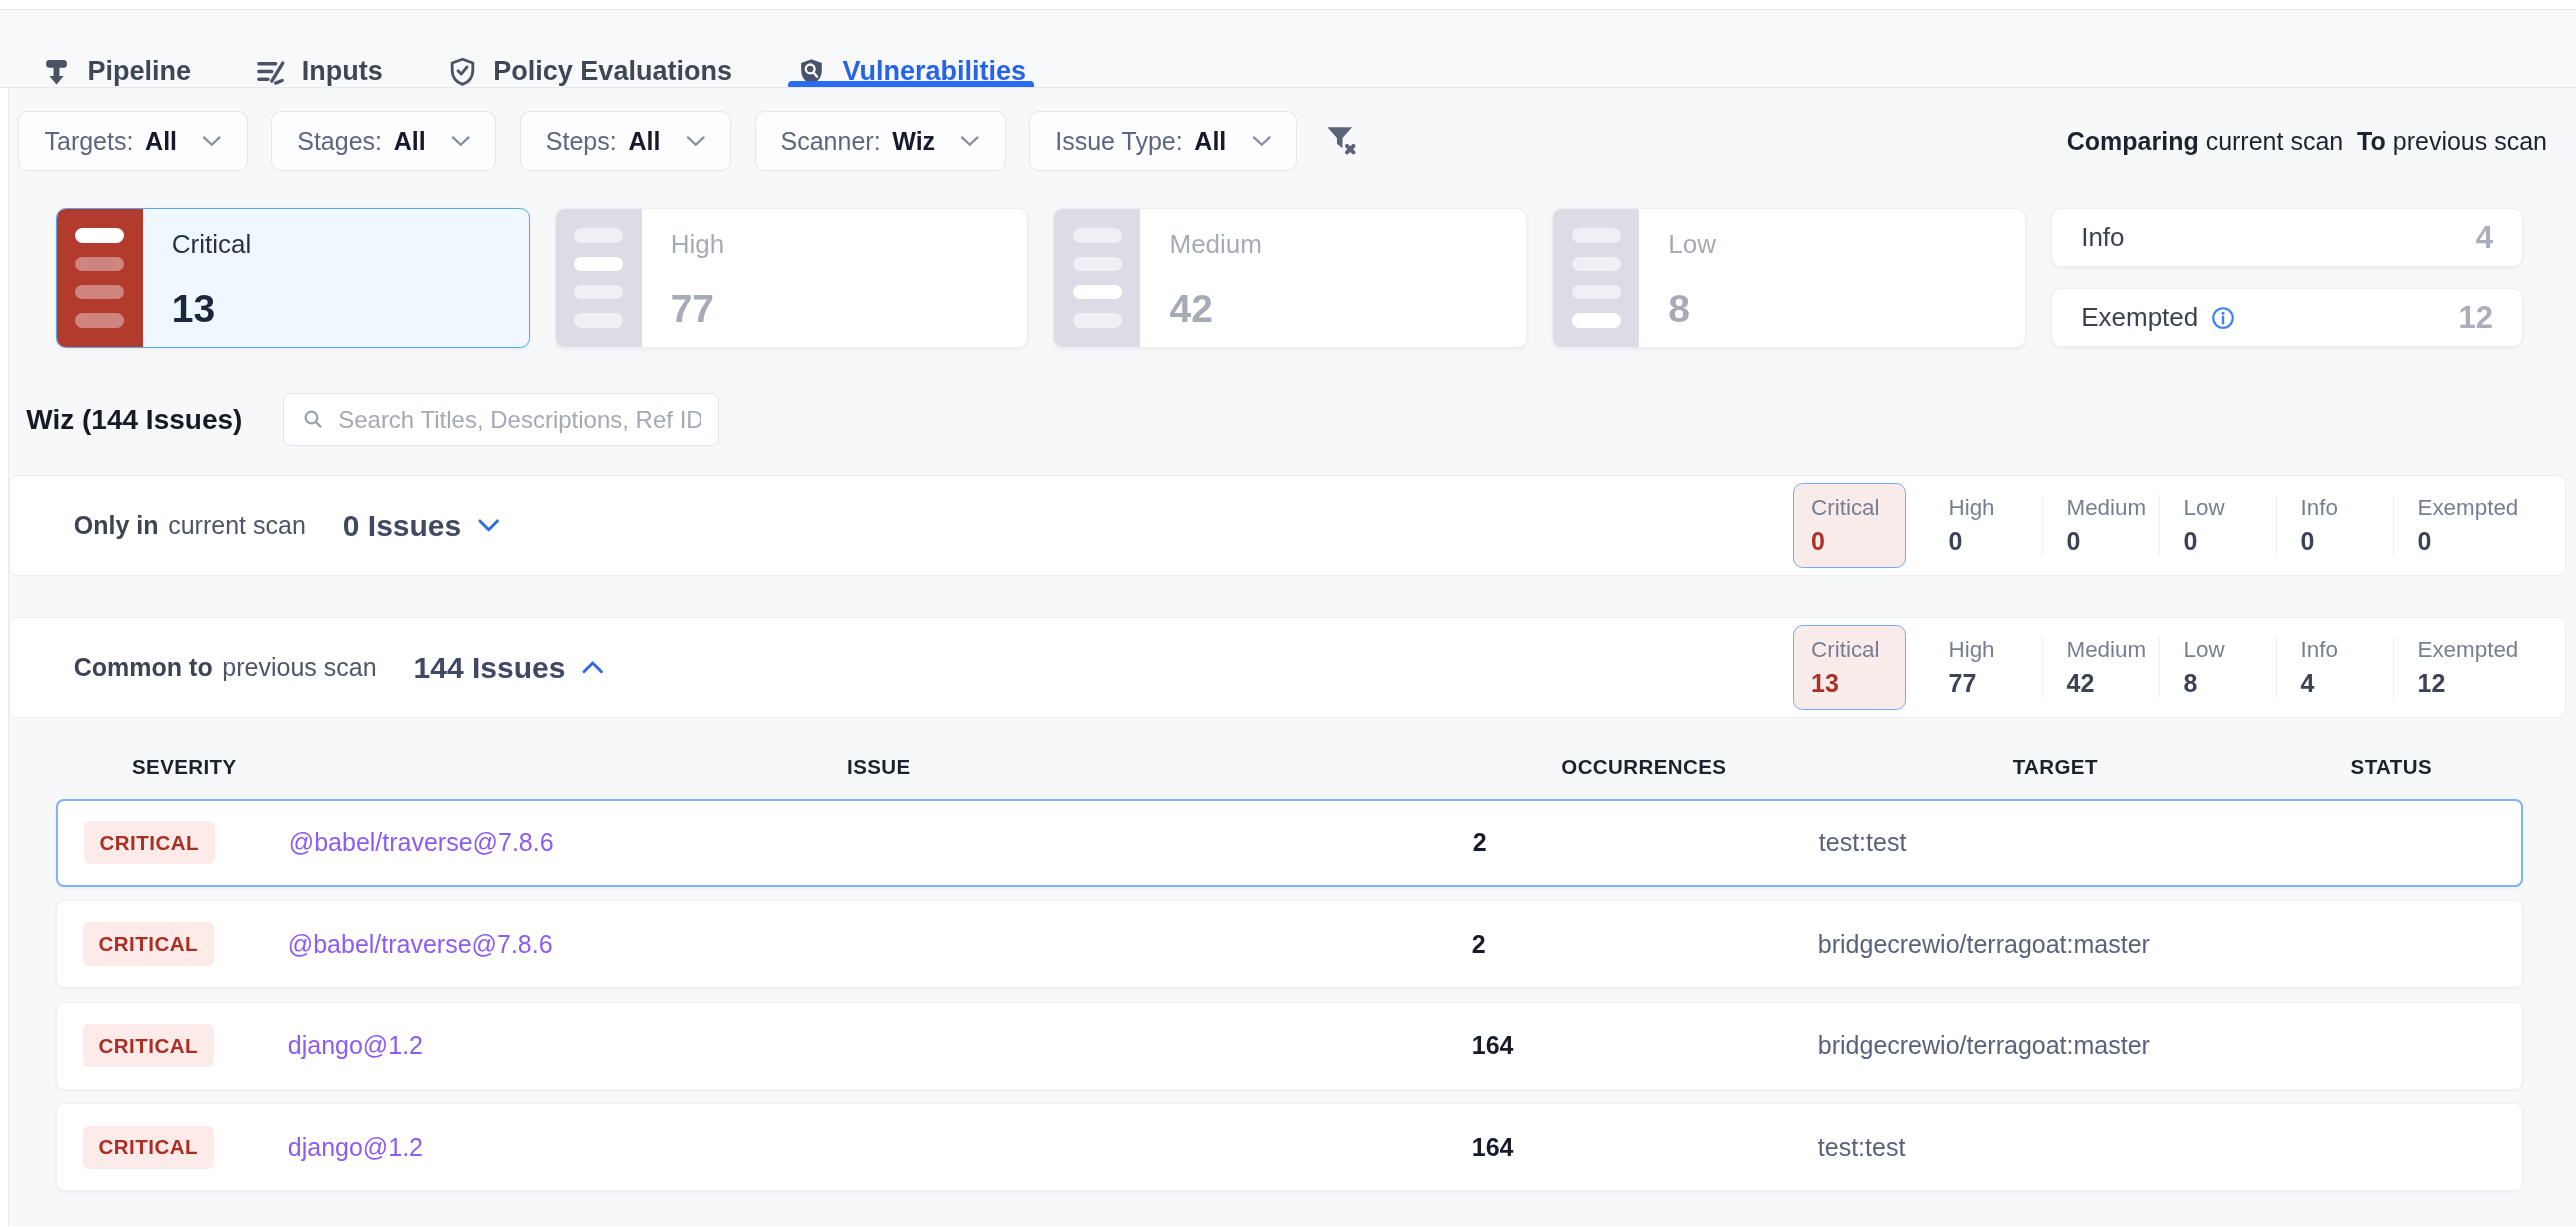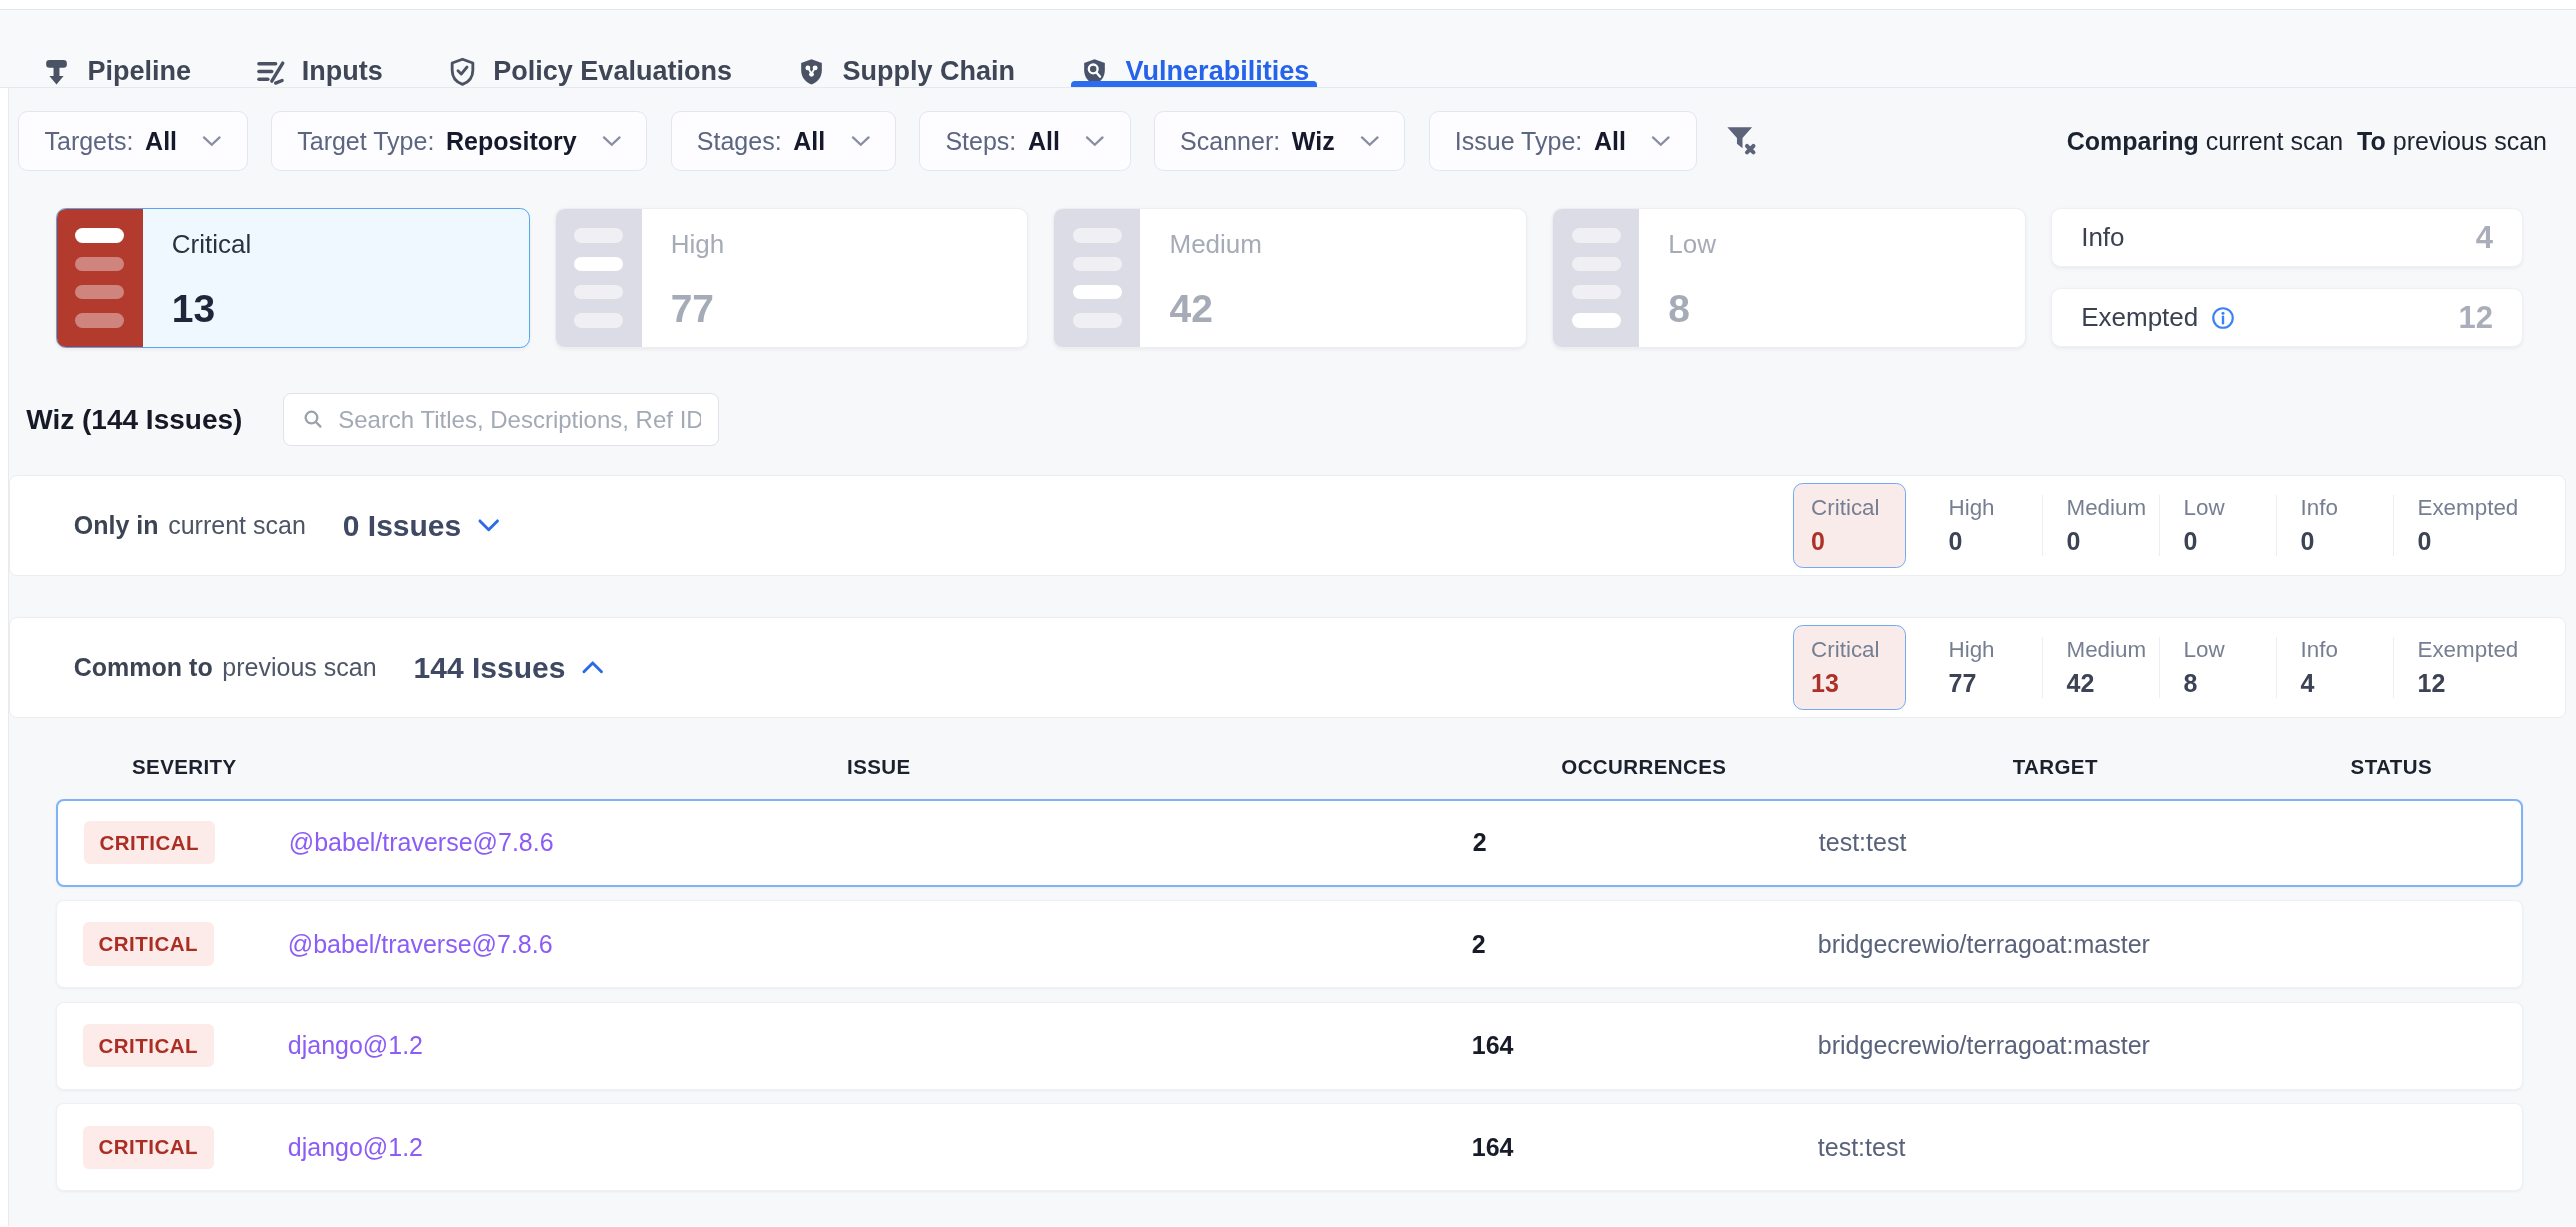--- a/index.html
+++ b/index.html
@@ -140,59 +140,38 @@
   </div>
   <div class="tab">
     <span>
       <svg width="31" height="31" viewBox="0 0 24 24" fill="none" stroke="#4a5264" stroke-width="2.2" stroke-linecap="round" stroke-linejoin="round">
           <path d="M12 2.5 20 5.4v5.6c0 5.4-3.2 9.2-8 11-4.8-1.8-8-5.6-8-11V5.4z"></path>
           <path d="M8.5 11.5 11 14l4.5-5.5"></path>
         </svg>
     </span>
     <span class="tlabel">Policy Evaluations</span>
   </div>
-  <div class="tab">
-    <span>
-      <svg width="31" height="31" viewBox="0 0 24 24">
-          <path d="M12 2.5 20 5.4v5.6c0 5.4-3.2 9.2-8 11-4.8-1.8-8-5.6-8-11V5.4z" fill="#4a5264"></path>
-          <g stroke="#ffffff" stroke-width="1.4">
-            <path d="M9.2 9.2 12 13.6M14.8 9.2 12 13.6"></path>
-          </g>
-          <circle cx="9.2" cy="9.2" r="1.9" fill="#ffffff"></circle>
-          <circle cx="14.8" cy="9.2" r="1.9" fill="#ffffff"></circle>
-          <circle cx="12" cy="14.2" r="1.9" fill="#ffffff"></circle>
-        </svg>
-    </span>
-    <span class="tlabel">Supply Chain</span>
-  </div>
   <div class="tab active">
     <span>
       <svg width="31" height="31" viewBox="0 0 24 24">
           <path d="M12 2.5 20 5.4v5.6c0 5.4-3.2 9.2-8 11-4.8-1.8-8-5.6-8-11V5.4z" fill="#49536b"></path>
           <circle cx="11" cy="10" r="3.4" fill="none" stroke="#ffffff" stroke-width="1.8"></circle>
           <path d="M13.5 12.7 16.3 16" stroke="#ffffff" stroke-width="1.8" stroke-linecap="round"></path>
         </svg>
     </span>
     <span class="tlabel">Vulnerabilities</span>
   </div>
 </div>
 
 <div class="main">
 
   <div class="filter-row">
     <div class="pill">
       <span class="pl">Targets:</span>
       <span class="pv">All</span>
-      <svg width="19.5" height="11.7" viewBox="0 0 20 12" fill="none" stroke="#878ea3" stroke-width="2.4" stroke-linecap="round">
-          <path d="M2 2.5 10 10l8-7.5"></path>
-        </svg>
-    </div>
-    <div class="pill">
-      <span class="pl">Target Type:</span>
-      <span class="pv">Repository</span>
       <svg width="19.5" height="11.7" viewBox="0 0 20 12" fill="none" stroke="#878ea3" stroke-width="2.4" stroke-linecap="round">
           <path d="M2 2.5 10 10l8-7.5"></path>
         </svg>
     </div>
     <div class="pill">
       <span class="pl">Stages:</span>
       <span class="pv">All</span>
       <svg width="19.5" height="11.7" viewBox="0 0 20 12" fill="none" stroke="#878ea3" stroke-width="2.4" stroke-linecap="round">
           <path d="M2 2.5 10 10l8-7.5"></path>
         </svg>

